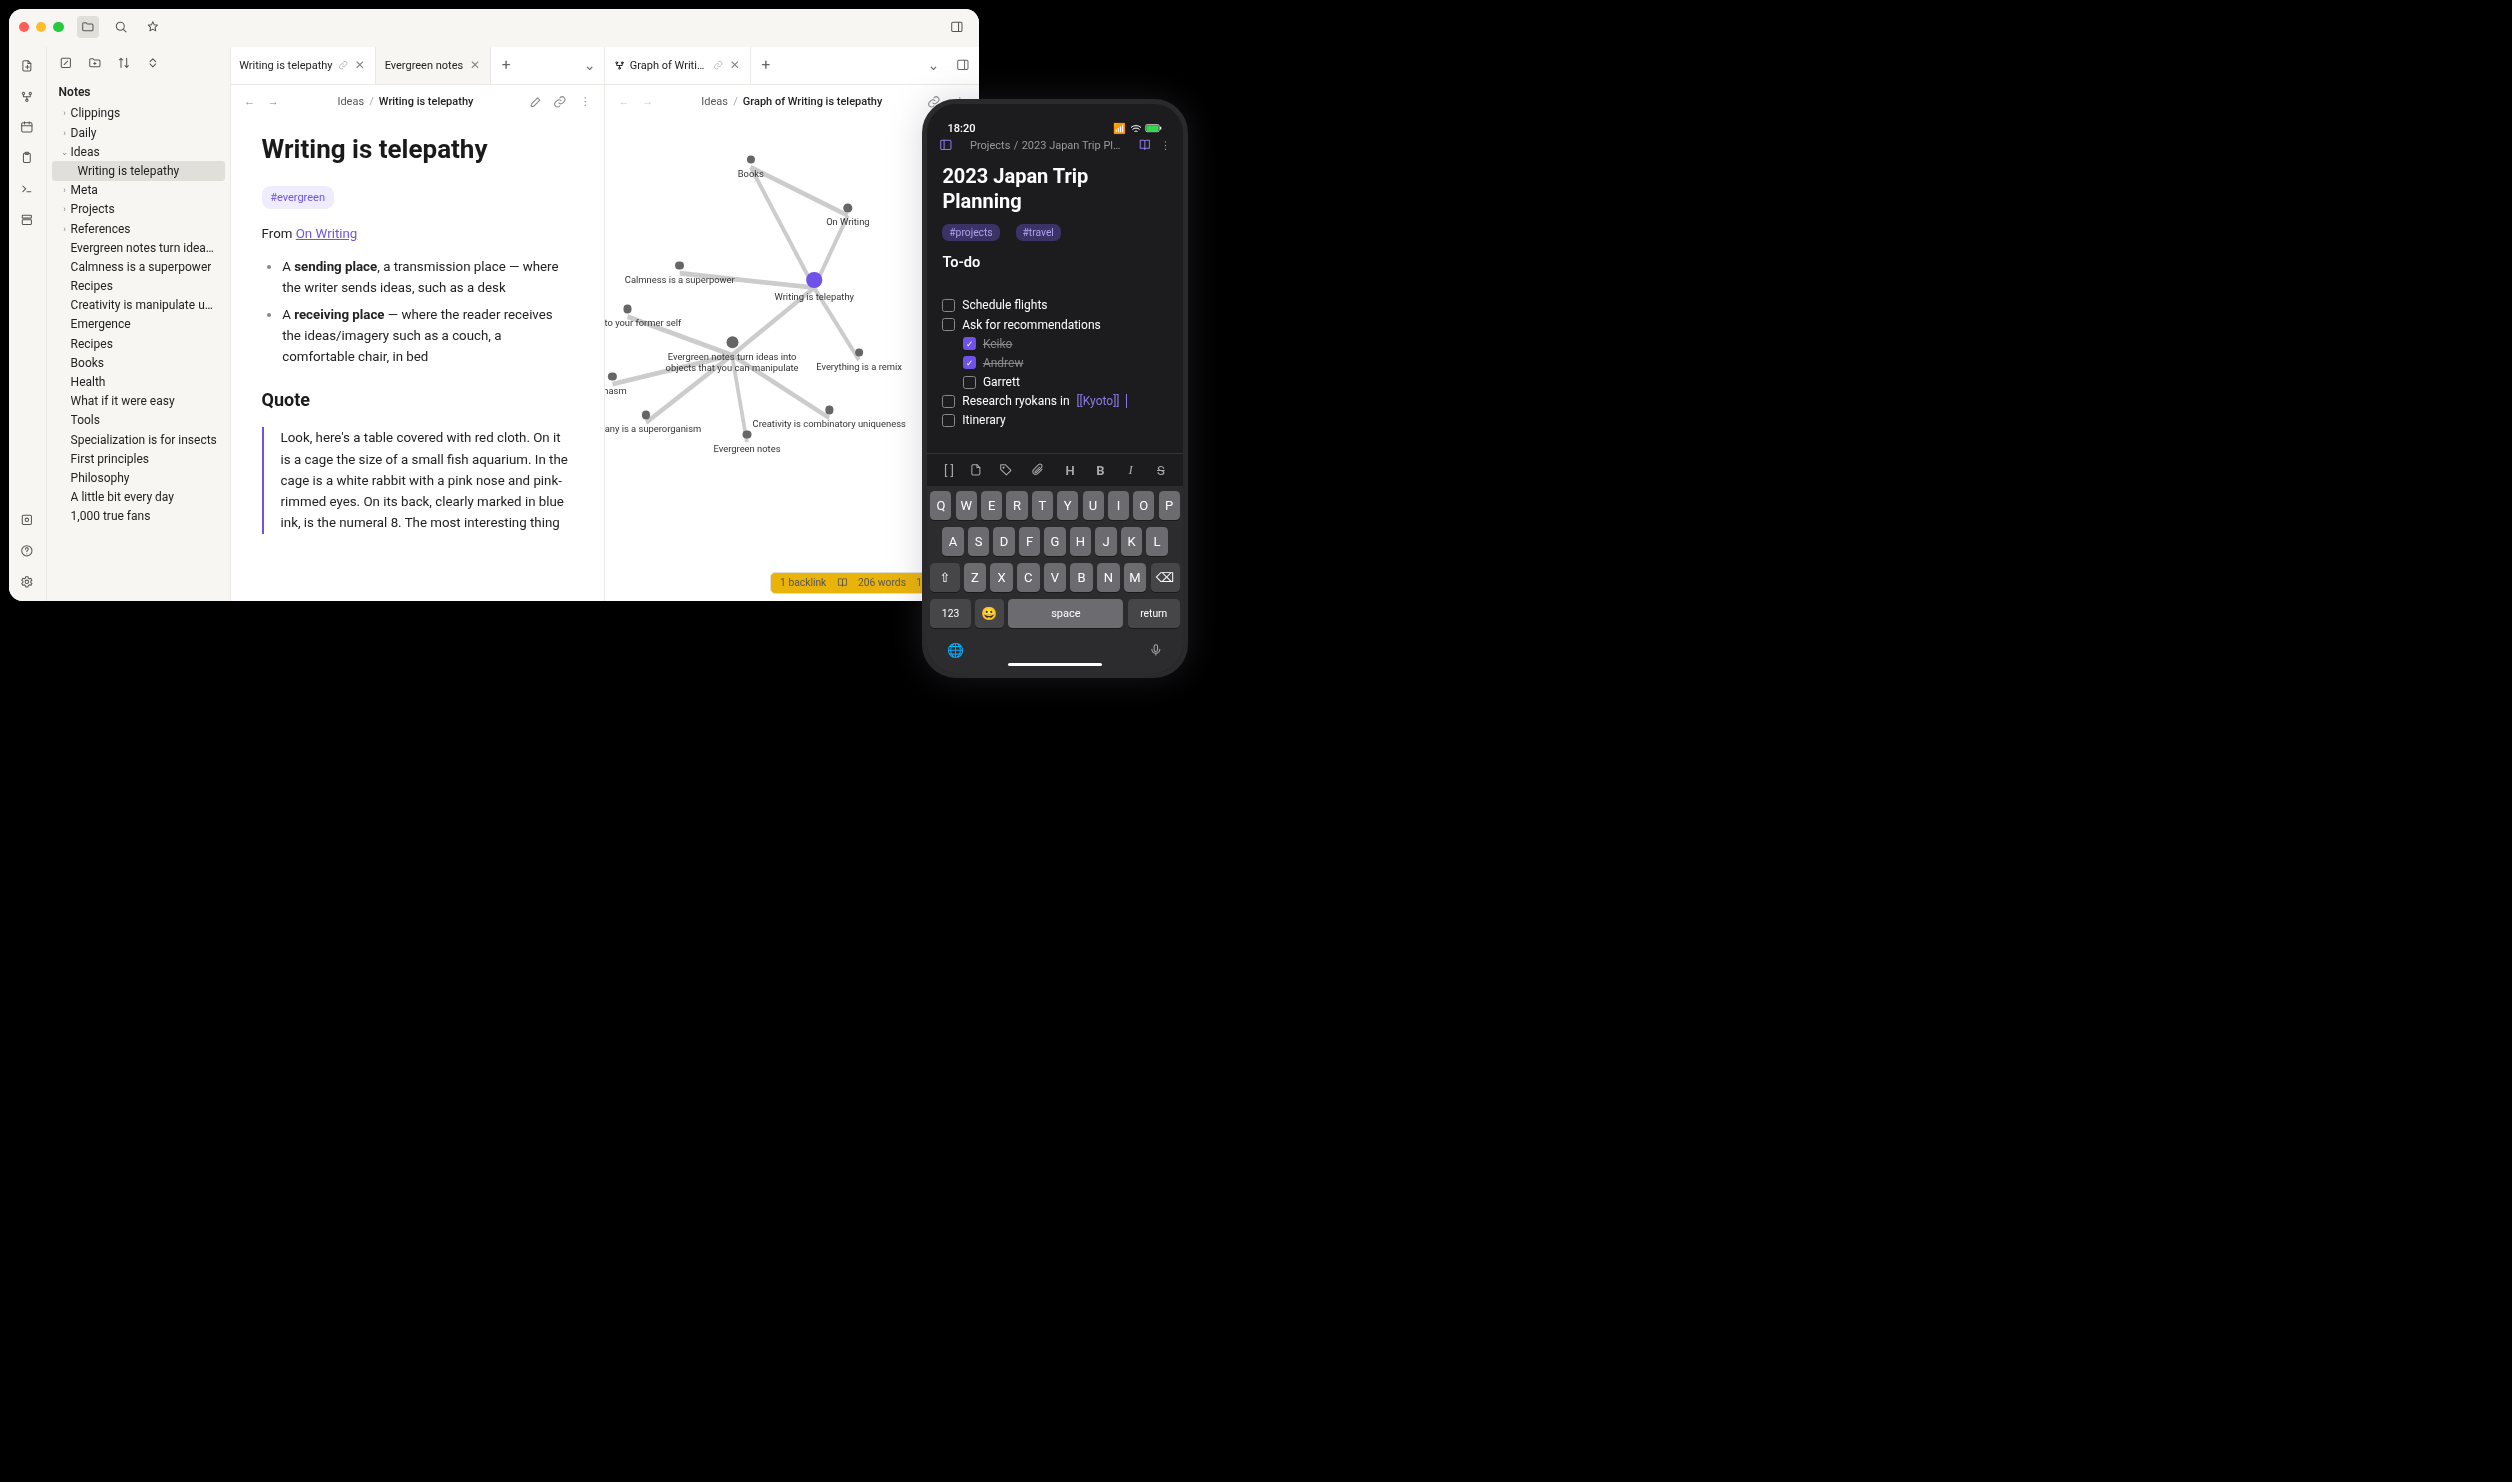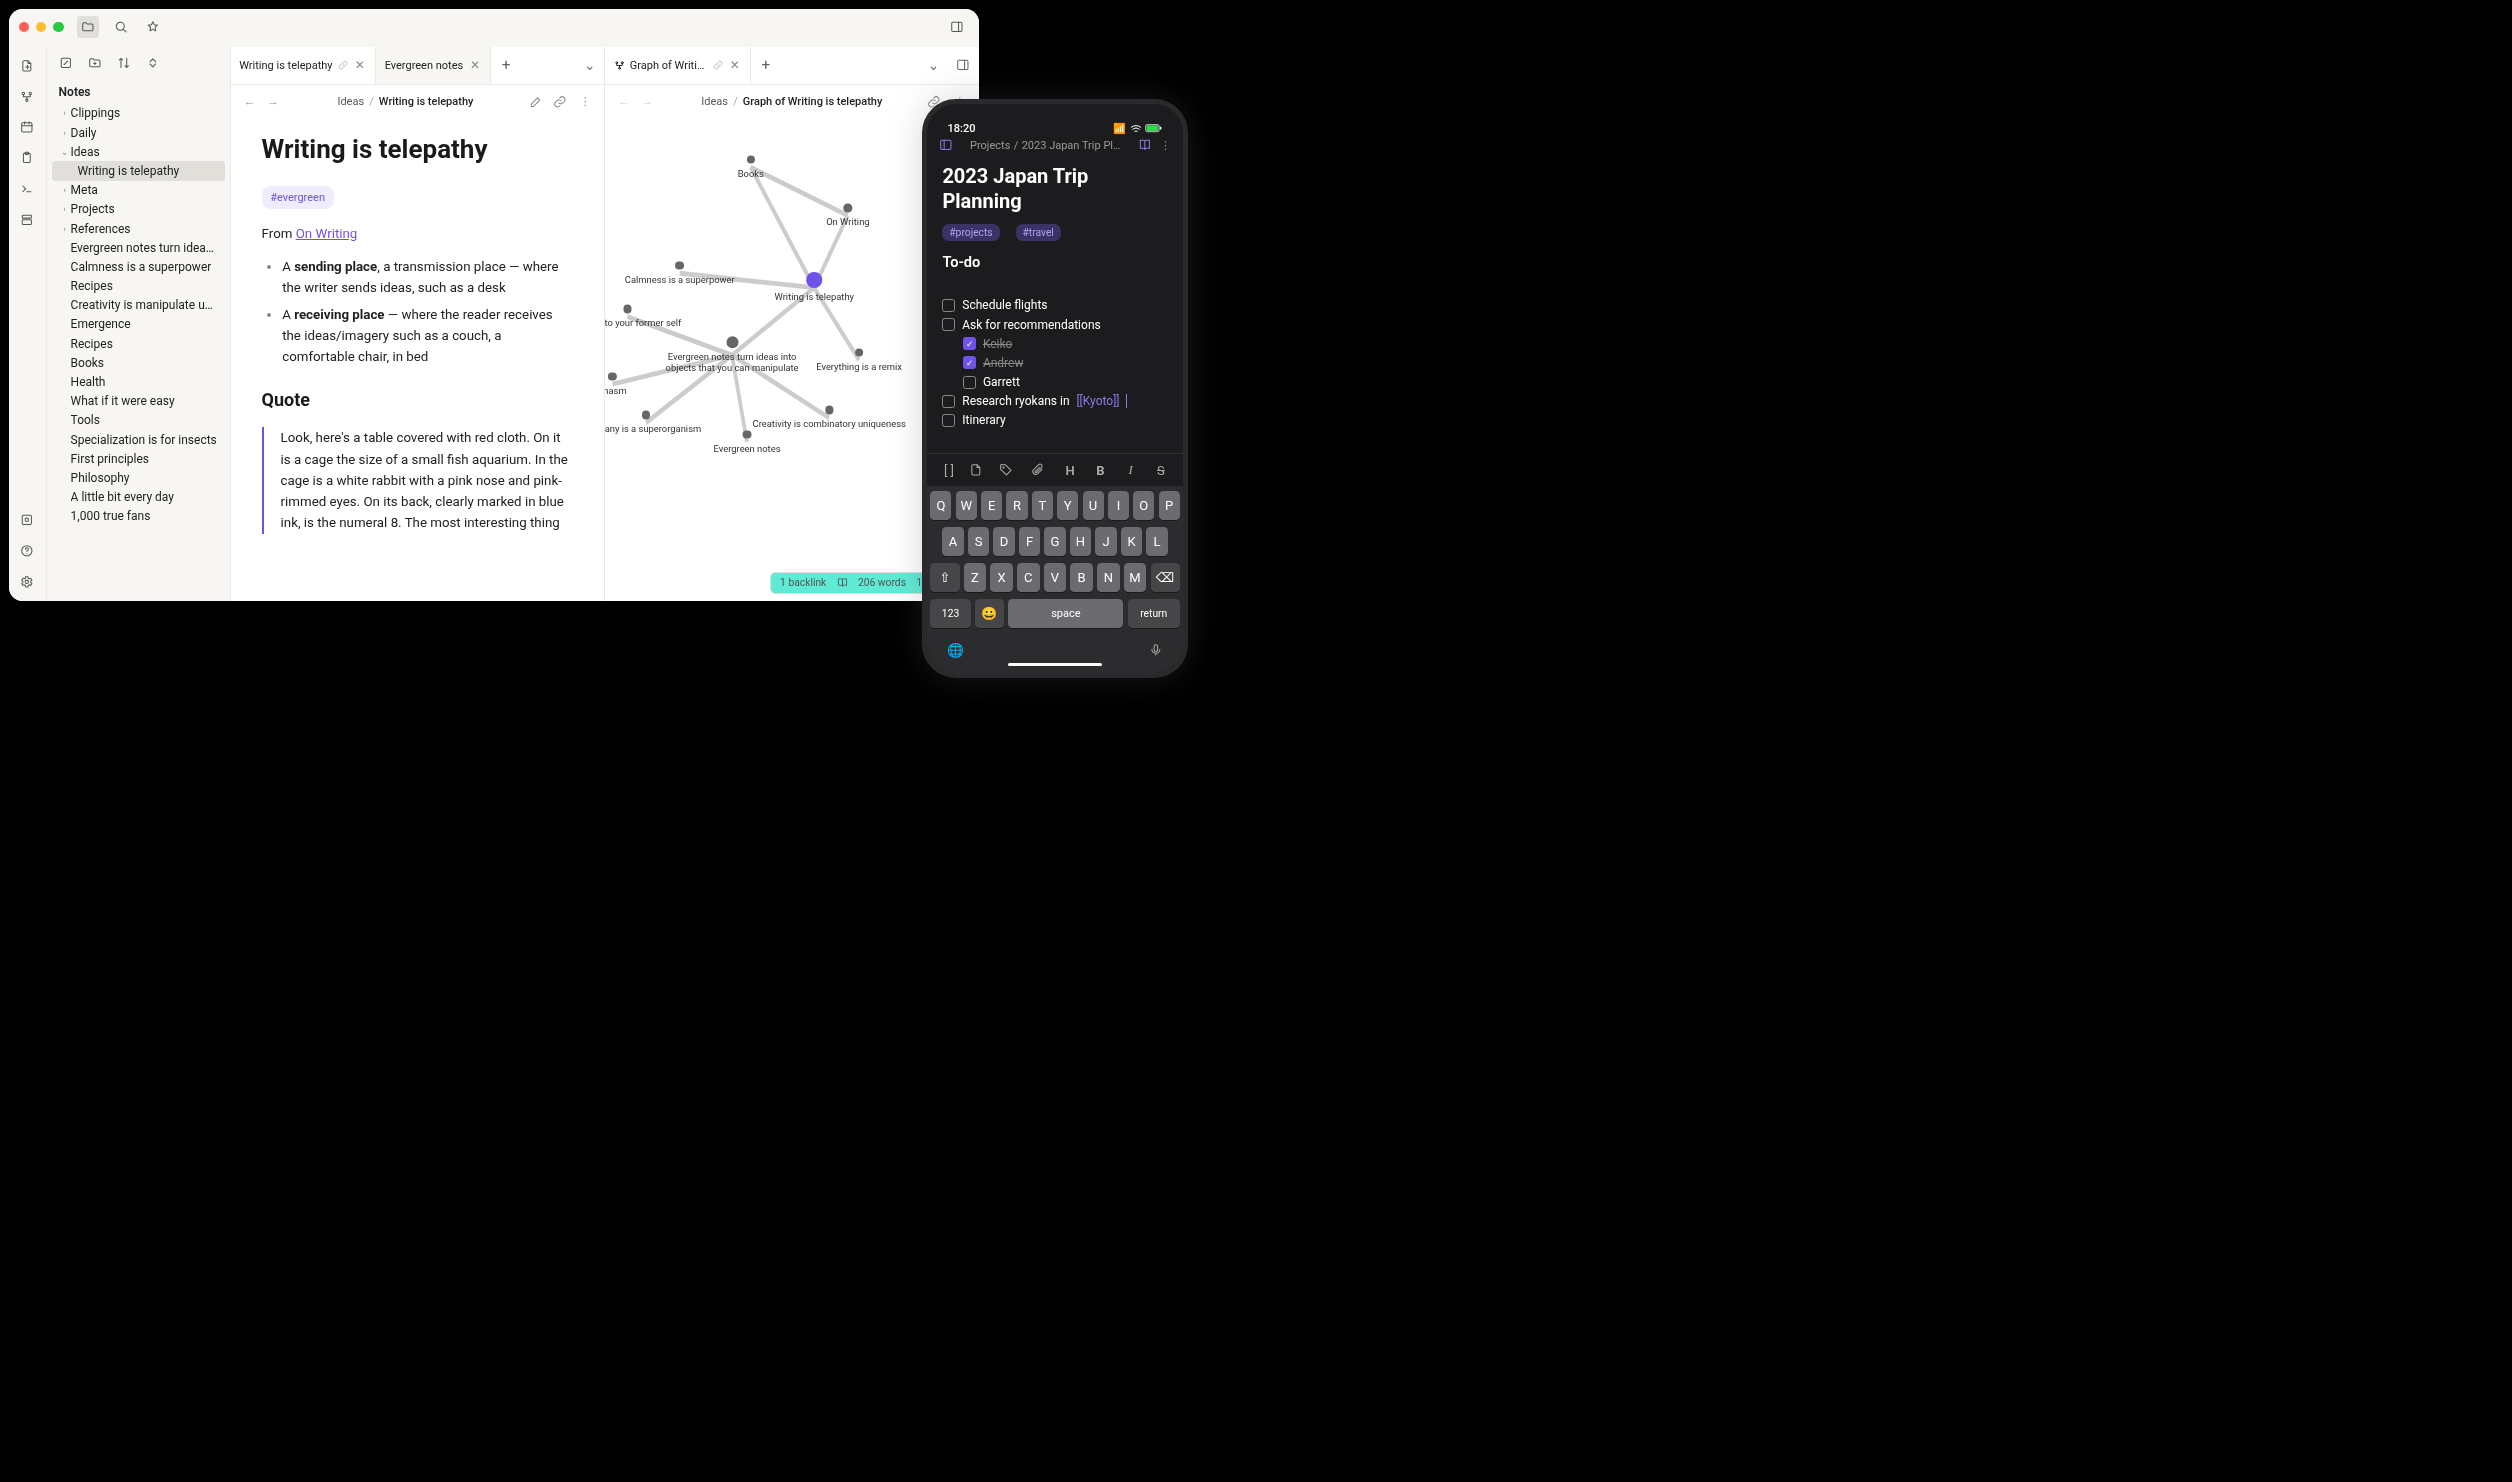--- a/index.html
+++ b/index.html
@@ -83,21 +83,21 @@
   .graph-canvas { position: relative; width: 100%; height: 100%; }
   .graph-node { position: absolute; transform: translate(-50%, -50%); text-align: center; }
   .graph-dot { width: 8.6px; height: 8.6px; background: #666; border-radius: 50%; margin: 0 auto 3.4px; }
   .graph-dot.big { width: 12px; height: 12px; }
   .graph-dot.current { width: 15.4px; height: 15.4px; background: #6f52e8; }
   .graph-label { font-size: 9.4px; color: #333; white-space: nowrap; }
   .graph-label.wrap { white-space: normal; width: 137px; }
   .graph-svg { position: absolute; top: 0; left: 0; width: 100%; height: 100%; }
   .graph-svg line { stroke: #ccc; stroke-width: 1; }
   
-  .status-bar { position: absolute; bottom: 6.9px; right: 6.9px; background: #5eead4; border: 0.9px solid #e0dfda; border-radius: 5.1px; padding: 3.4px 8.6px; font-size: 10.3px; color: #555; display: flex; gap: 10.3px; align-items: center; }
+  .status-bar { position: absolute; bottom: 6.9px; right: 6.9px; background: #eab308; border: 0.9px solid #e0dfda; border-radius: 5.1px; padding: 3.4px 8.6px; font-size: 10.3px; color: #555; display: flex; gap: 10.3px; align-items: center; }
   
   
   .phone { position: absolute; top: 99px; left: 922px; width: 266px; height: 579px; background: #1c1c1e; border-radius: 34px; border: 5.1px solid #2a2a2c; box-shadow: 0 0 34px rgba(100,100,120,0.25); color: #fff; overflow: hidden; display: flex; flex-direction: column; }
   .phone-statusbar { height: 31px; display: flex; align-items: flex-end; justify-content: space-between; padding: 0 20.6px; font-size: 11px; font-weight: 500; }
   .phone-status-icons { display: flex; gap: 3.4px; align-items: center; font-size: 10.3px; }
   .phone-header { display: flex; align-items: center; padding: 3.4px 12px; gap: 8.6px; font-size: 11px; color: #999; }
   .phone-header-crumb { flex: 1; text-align: center; white-space: nowrap; overflow: hidden; text-overflow: ellipsis; }
   .phone-bc-sep { margin: 0 3.4px; }
   .phone-content { padding: 8.6px 15.4px; flex: 1; overflow: hidden; }
   .phone-content h1 { font-size: 20px; font-weight: 700; line-height: 1.25; margin-bottom: 10.3px; }

